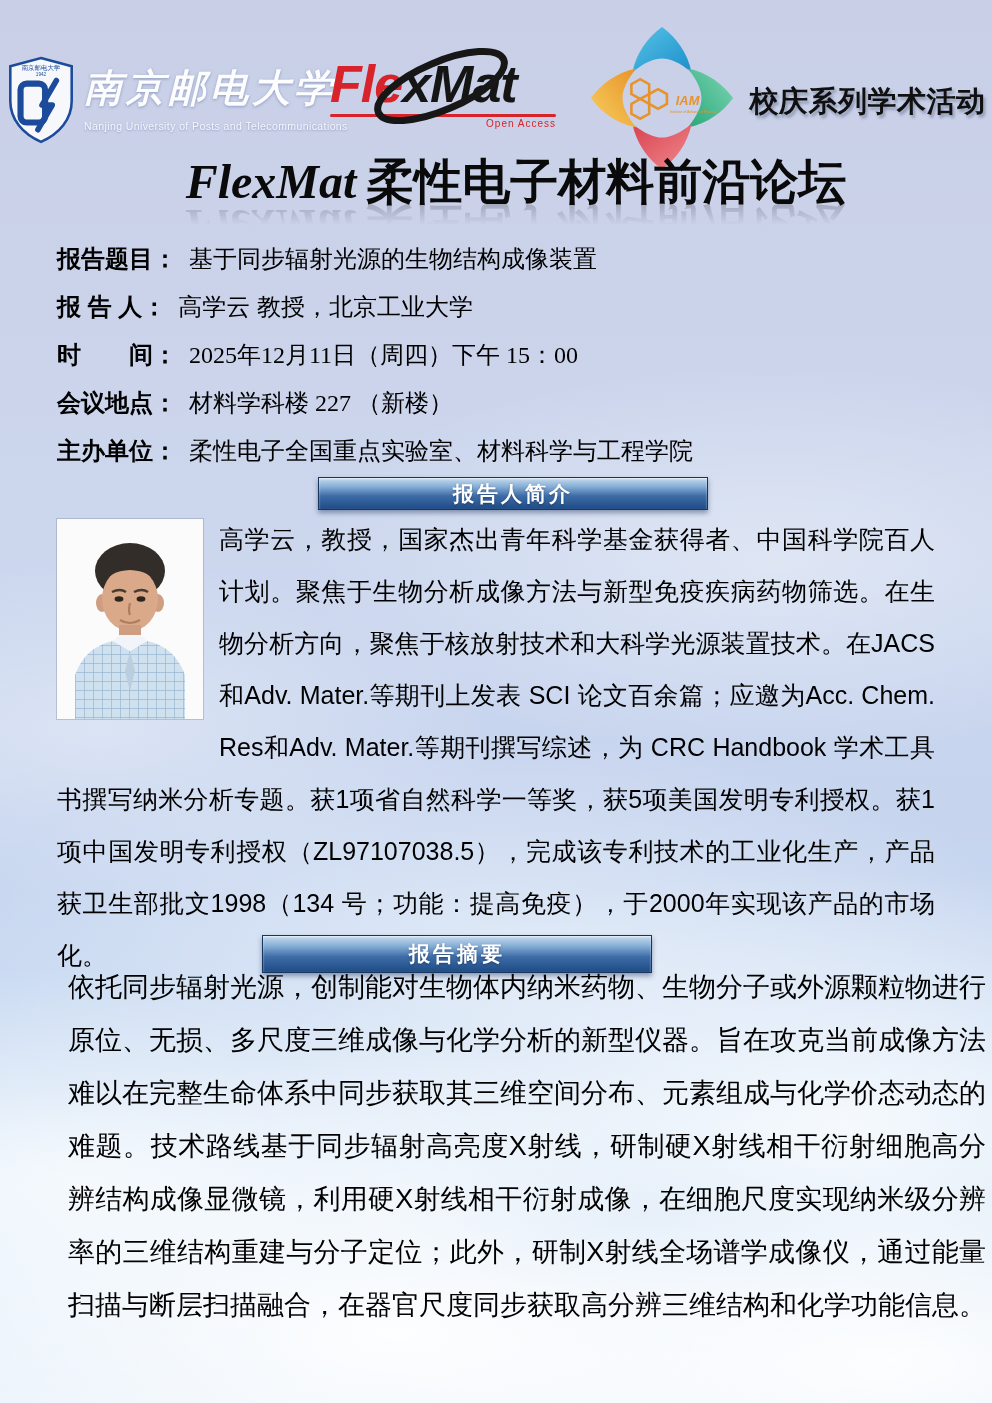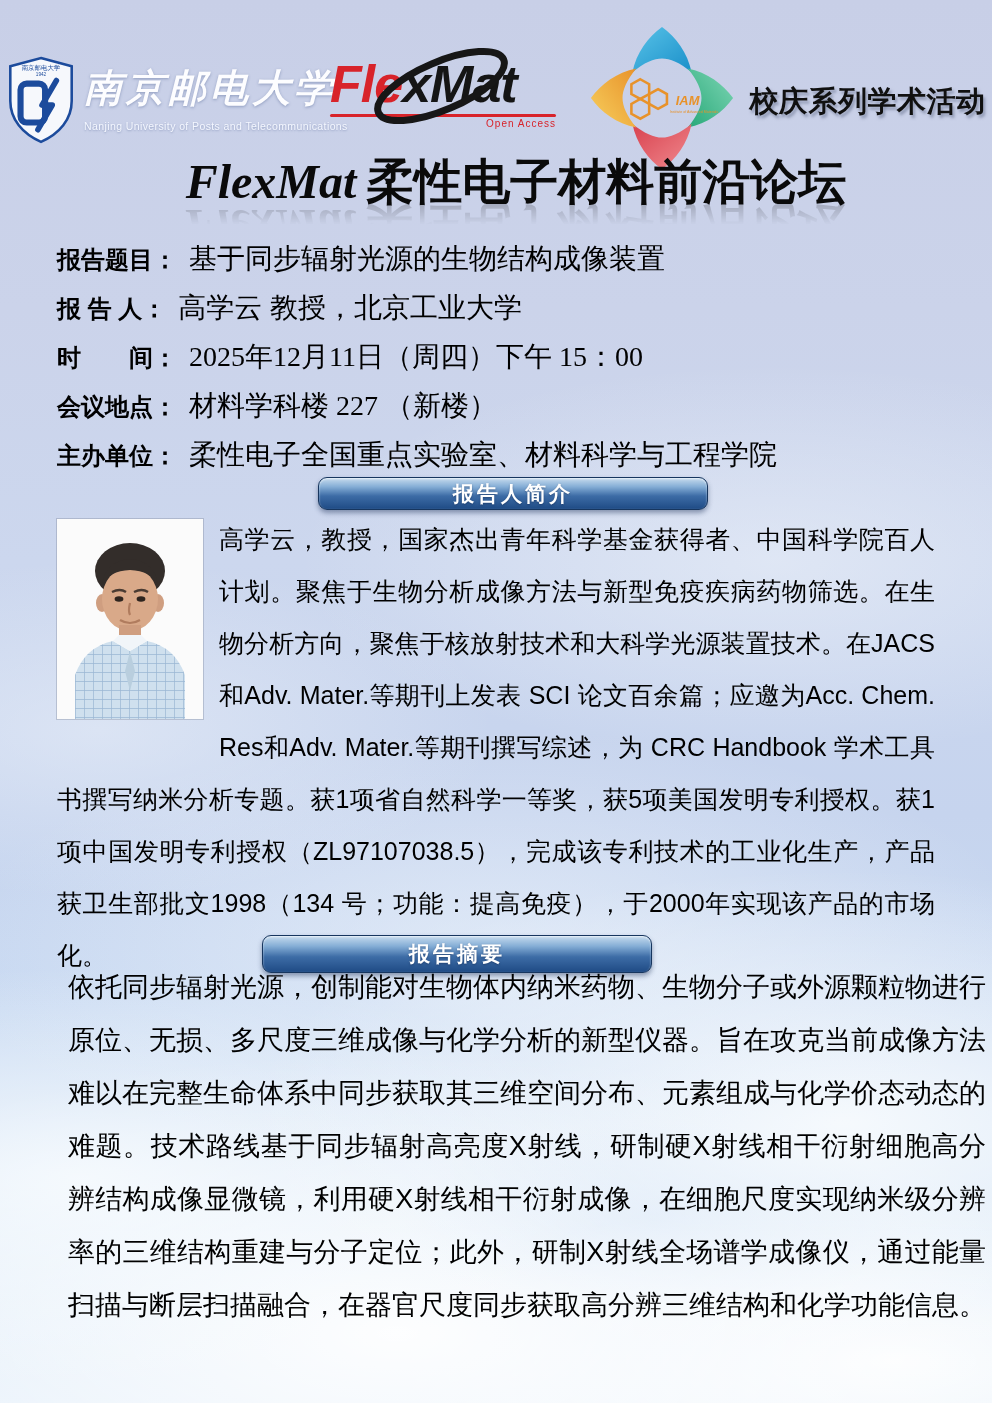--- a/index.html
+++ b/index.html
@@ -51,28 +51,28 @@
   .title-latin{font-style:italic;margin-right:10px;}
   .title-reflect{
     transform:scaleY(-1);opacity:.28;margin-top:-16px;
     -webkit-mask-image:linear-gradient(to top, rgba(0,0,0,.95) 2%, transparent 48%);
     mask-image:linear-gradient(to top, rgba(0,0,0,.95) 2%, transparent 48%);
   }
   
   .info{position:absolute;left:57px;top:242px;width:900px;text-align:center;}
   .info-row{display:flex;align-items:baseline;line-height:34px;margin-bottom:14px;font-size:24px;}
   .info-label{font-weight:800;white-space:pre;color:#000;}
-  .info-value{margin-left:12px;color:#000;font-family:"Liberation Serif",serif;font-size:28px;}
+  .info-value{margin-left:12px;color:#000;font-family:"Liberation Serif",serif;font-size:24px;}
   .info-row:nth-child(1) .info-value,
   .info-row:nth-child(2) .info-value,
   .info-row:nth-child(5) .info-value{font-family:"Liberation Sans",sans-serif;}
   
   .section-btn{
     background:linear-gradient(180deg,#c6dbee 0%,#85aed6 28%,#3d6ca6 58%,#1f4b85 100%);
-    border:1px solid #17365f;border-radius:9px;color:#fff;
+    border:1px solid #17365f;border-radius:0;color:#fff;
     font-weight:700;font-size:21px;letter-spacing:3px;
     display:flex;align-items:center;justify-content:center;
     box-shadow:0 3px 5px rgba(30,50,90,.45), inset 0 1px 2px rgba(255,255,255,.65);
     text-shadow:0 1px 2px rgba(20,40,80,.5);
   }
   .bio-btn{position:absolute;left:318px;top:477px;width:388px;height:31px;}
   .inline-btn{display:inline-flex;width:388px;height:36px;margin-left:148px;vertical-align:middle;position:relative;top:-3px;}
   
   .bio{position:absolute;left:57px;top:513px;width:878px;
     font-size:25px;line-height:52px;text-align:justify;color:#000;}

